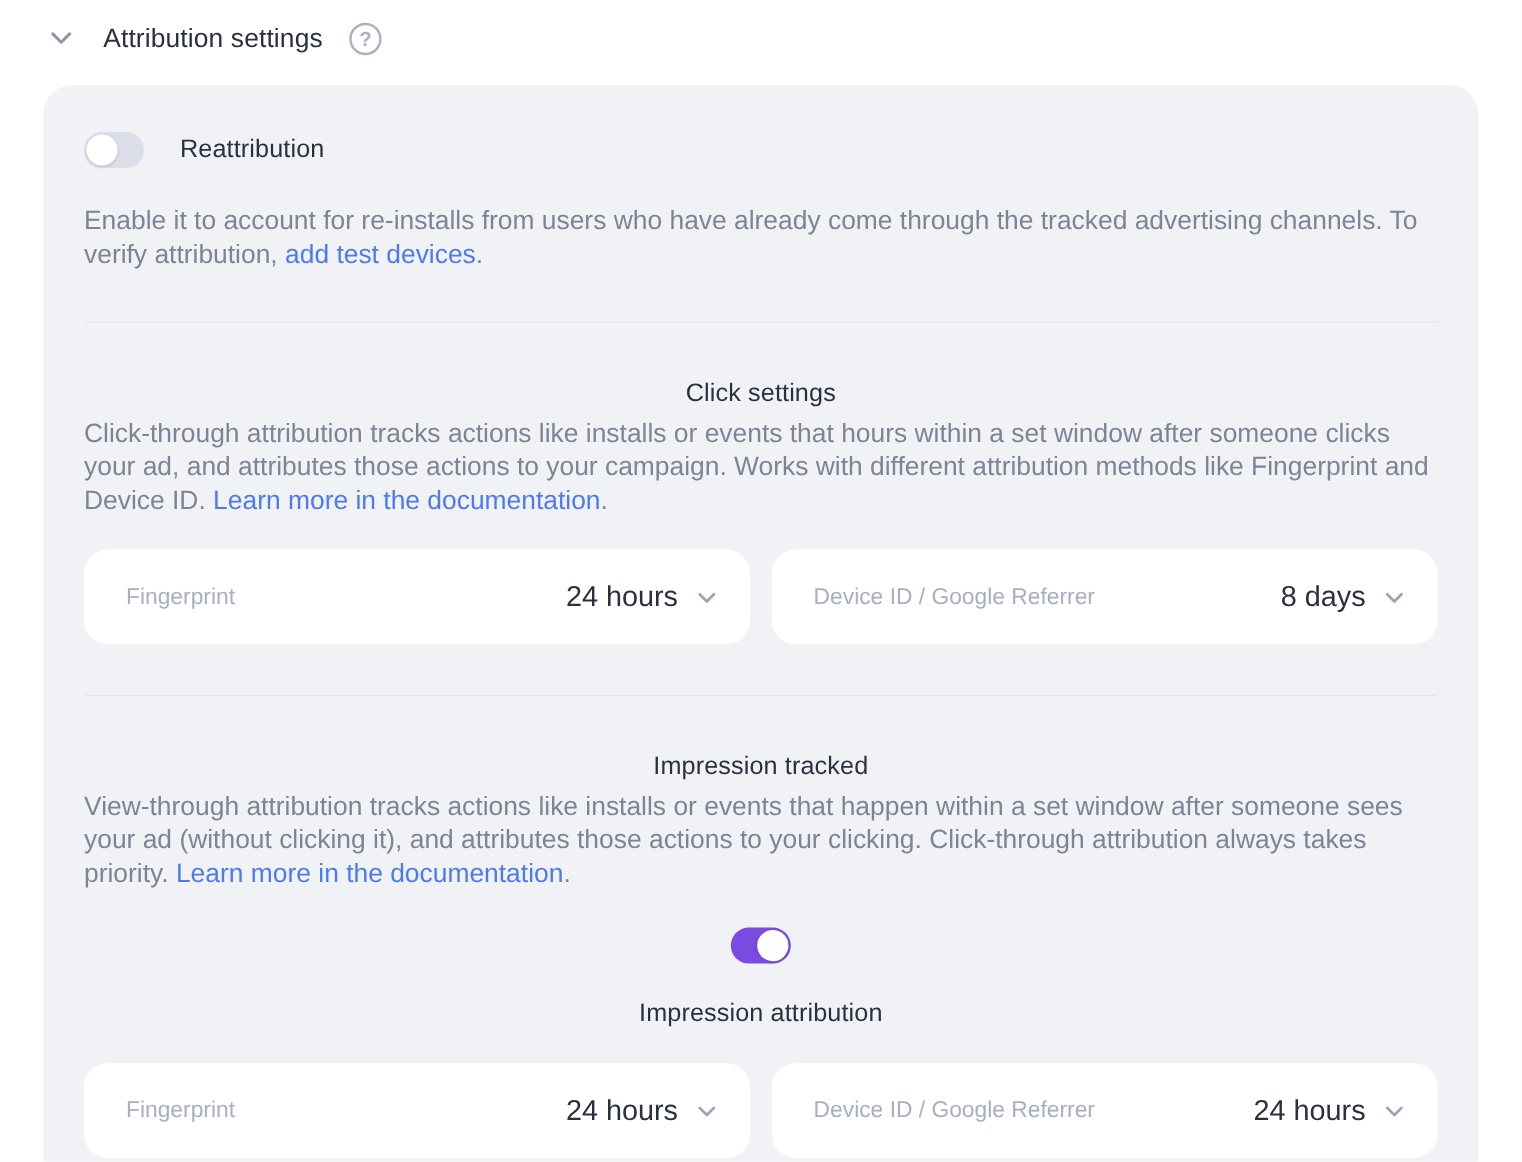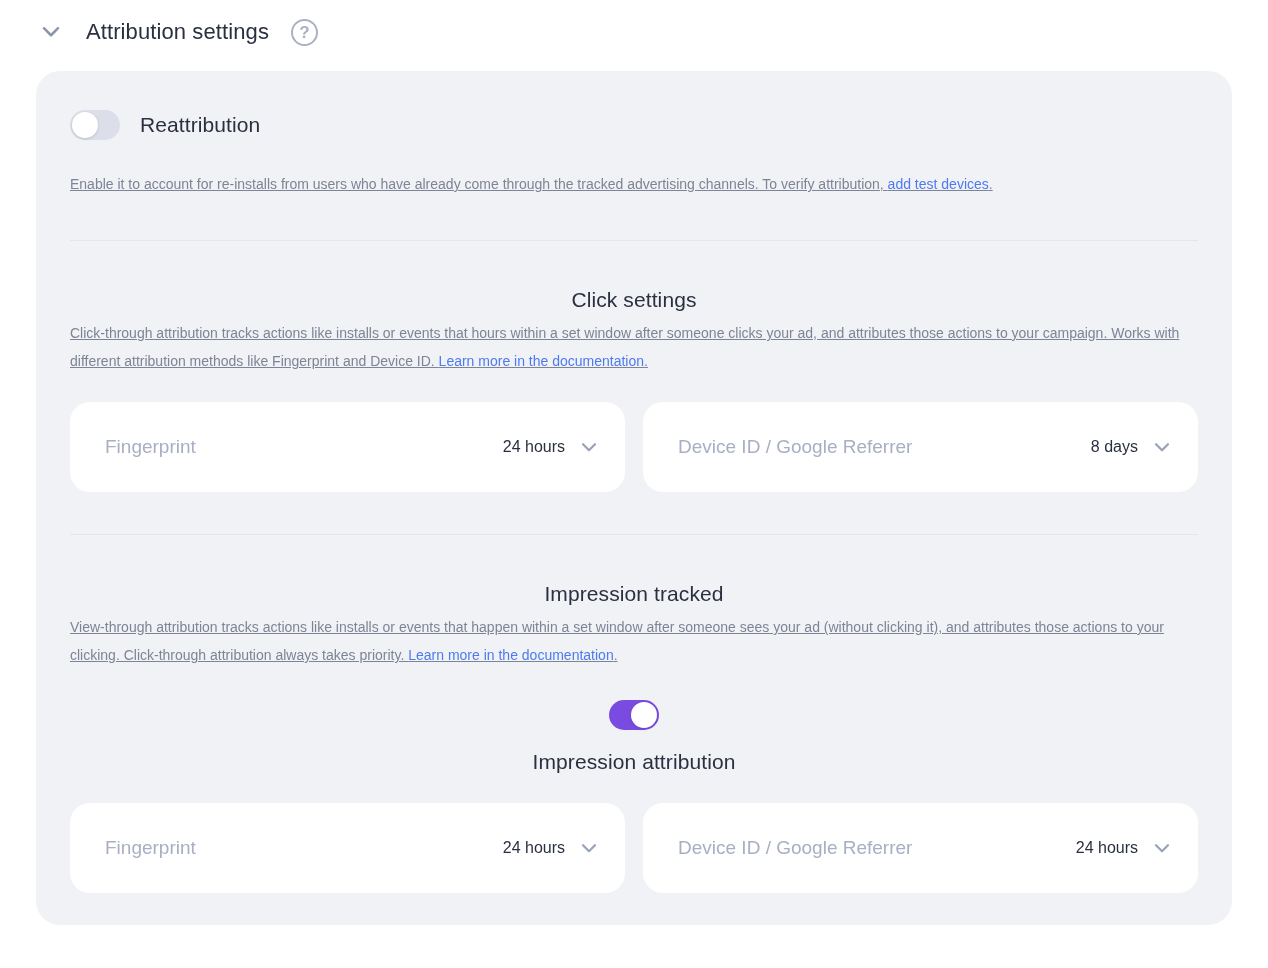--- a/index.html
+++ b/index.html
@@ -44,21 +44,21 @@
     width: 1196px;
     margin: 25px 0 0 36px;
     background: #f1f2f6;
     border-radius: 24px;
     padding: 39px 34px 32px 34px;
   }
   
   .toggle-row {
     display: flex;
     align-items: center;
-    gap: 20px;
+    gap: 30px;
   }
   .toggle {
     width: 50px; height: 30px;
     border-radius: 15px;
     background: #dcdfe9;
     position: relative;
     cursor: pointer;
     flex: 0 0 auto;
   }
   .toggle .knob {
@@ -73,25 +73,24 @@
   .toggle.on { background: #7a4be0; }
   .toggle.on .knob { left: 22px; }
   .toggle-label {
     font-size: 21px;
     color: #2a3040;
     letter-spacing: 0.1px;
   }
   
   .desc {
     margin-top: 30px;
-    font-size: 14px;
+    font-size: 22px;
     line-height: 28px;
     color: #7d8495;
     max-width: 1128px;
-    text-decoration: underline;
   }
   .desc a, .desc .link {
     color: #4d7af0;
     text-decoration: none;
     cursor: pointer;
   }
   .divider {
     border: none;
     border-top: 1px solid #e3e6ec;
     margin-top: 42px;
@@ -106,40 +105,40 @@
   }
   .section-desc { margin-top: 7px; }
   
   .fields-row {
     display: flex;
     gap: 18px;
     margin-top: 27px;
   }
   .select-field {
     flex: 1 1 0;
-    height: 90px;
+    height: 79px;
     background: #ffffff;
     border-radius: 20px;
     display: flex;
     align-items: center;
     justify-content: space-between;
     padding: 0 25px 0 35px;
     cursor: pointer;
   }
   .field-label {
     font-size: 19px;
     color: #a8afc2;
   }
   .field-value-wrap {
     display: flex;
     align-items: center;
     gap: 13px;
   }
   .field-value {
-    font-size: 16px;
+    font-size: 24px;
     color: #2a3040;
   }
   .impression-toggle-row { margin-top: 31px; flex-direction: column; }
   .impression-fields { margin-top: 29px; }
 </style>
 </head>
 <body>
 
 <div class="header">
   <span class="header-chevron">

